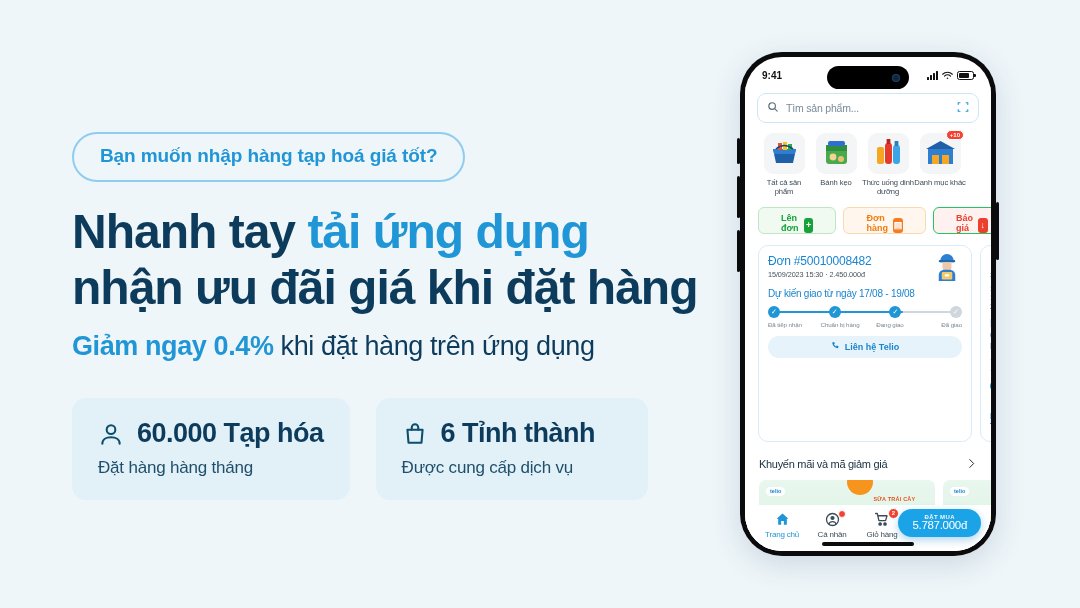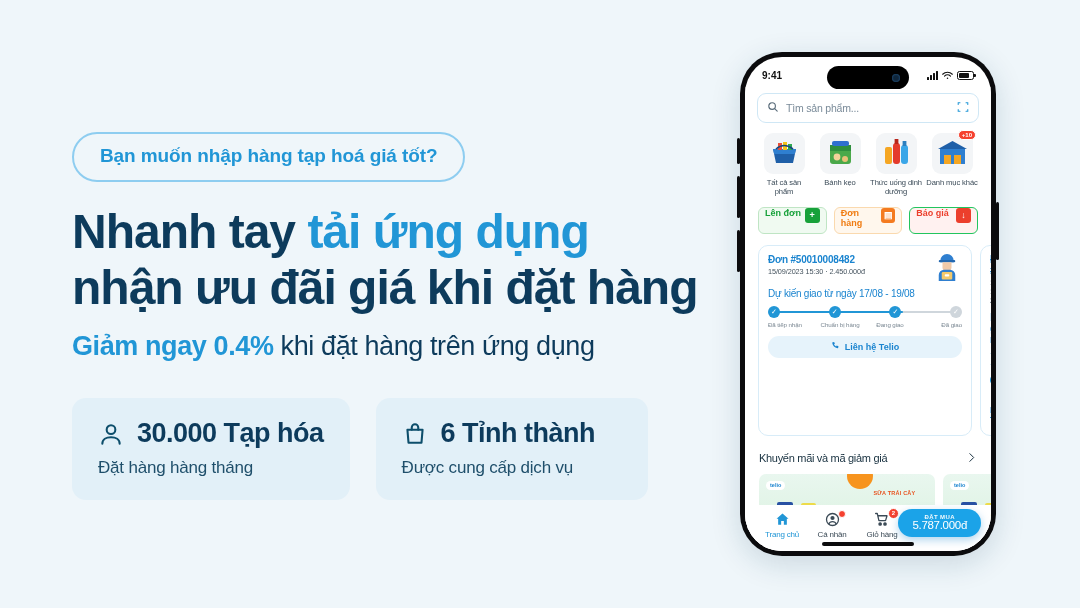--- a/index.html
+++ b/index.html
@@ -94,59 +94,59 @@
 
   
   .search {
     margin:6px 12px 0; height:30px; border:1px solid #cfe7f5;
     border-radius:9px; display:flex; align-items:center; gap:7px;
     padding:0 9px; box-sizing:border-box; background:#fff;
   }
   .search-ph { font-size:10.5px; color:#7a8b99; flex:1; letter-spacing:-.2px; }
 
   
-  .cats { display:flex; justify-content:space-between; padding:10px 13px 0; }
+  .cats { display:flex; padding:10px 13px 0; }
   .cat { width:52px; text-align:center; position:relative; }
   .cat-img {
     width:41px; height:41px; margin:0 auto; border-radius:9px;
     background:#f3f5f7; position:relative; overflow:hidden;
   }
   .cat-label { margin-top:4px; font-size:7.6px; color:#3a4a57; line-height:1.25;
     letter-spacing:-.1px; }
   .cat-badge {
     position:absolute; top:-3px; right:2px; background:#f5412f; color:#fff;
     font-size:6px; font-weight:bold; border-radius:7px; padding:1px 3px;
     z-index:3; border:1px solid #fff;
   }
 
   
   .actions { display:flex; gap:7px; padding:10px 13px 0; }
   .act {
-    flex:1; height:27px; border-radius:6px; display:flex; align-items:flex-start;
-    justify-content:space-between; padding:0 6px; box-sizing:border-box;
+    flex:1; height:27px; border-radius:6px; display:flex; align-items:flex-end;
+    justify-content:space-between; padding:0 22px; box-sizing:border-box;
     font-size:9px; font-weight:bold;
   }
   .act-a { background:#f0faf1; border:1px solid #bfe5c4; color:#17a13a; }
   .act-b { background:#fff7ed; border:1px solid #fad9ae; color:#f07c12; }
   .act-c { background:#fff1f0; border:1px solid #22c55e; color:#ec3f2c; }
   .act-ic { width:15px; height:15px; border-radius:3px; display:flex;
     align-items:center; justify-content:center; color:#fff; font-size:9px; }
   .act-a .act-ic{background:#17a13a}.act-b .act-ic{background:#f47b20}
   .act-c .act-ic{background:#ec3f2c}
 
   
   .orders { display:flex; gap:8px; padding:11px 13px 0; }
   .ocard {
     border:1px solid #d8ecf8; border-radius:10px; padding:8px 9px 9px;
     box-sizing:border-box; background:#fff; flex:none; position:relative;
   }
   .ocard.main { width:214px; }
   .ocard.peek { width:56px; overflow:hidden; }
   .o-head { display:flex; justify-content:space-between; align-items:flex-start; }
-  .o-id { font-size:10px; font-weight:bold; color:#1a84cf; letter-spacing:-.2px; }
+  .o-id { font-size:12px; font-weight:normal; color:#1a84cf; letter-spacing:-.2px;text-align:center; }
   .o-meta { font-size:7.3px; color:#46545f; margin-top:2px; letter-spacing:-.1px; }
   .courier { width:30px; height:30px; flex:none; margin-top:-3px; }
   .o-eta { font-size:10px; color:#1a84cf; margin-top:7px; letter-spacing:-.25px; }
   .track { margin-top:7px; position:relative; height:12px; }
   .track-line { position:absolute; top:5px; left:7px; right:7px; height:2.5px;
     background:#cfd6dc; border-radius:2px; }
   .track-fill { position:absolute; top:5px; left:7px; width:66%; height:2.5px;
     background:#2196d6; border-radius:2px; }
   .dots { position:relative; display:flex; justify-content:space-between; }
   .dot { width:12px; height:12px; border-radius:50%; background:#2196d6;
@@ -231,21 +231,21 @@
     <div class="stats">
 
       <div class="stat-card">
         <div class="stat-top">
           <span class="stat-icon">
             <svg viewBox="0 0 24 24" fill="none" stroke="currentColor" stroke-width="1.9" stroke-linecap="round" stroke-linejoin="round">
               <circle cx="12" cy="8" r="4"></circle>
                 <path d="M4 21c0-4 3.6-6 8-6s8 2 8 6"></path>
             </svg>
           </span>
-          <span class="stat-value">30.000 Tạp hóa</span>
+          <span class="stat-value">60.000 Tạp hóa</span>
         </div>
         <div class="stat-label">Đặt hàng hàng tháng</div>
       </div>
 
       <div class="stat-card">
         <div class="stat-top">
           <span class="stat-icon">
             <svg viewBox="0 0 24 24" fill="none" stroke="currentColor" stroke-width="1.9" stroke-linecap="round" stroke-linejoin="round">
               <path d="M5 8h14l-1 12H6L5 8z"></path>
                 <path d="M9 8V6a3 3 0 0 1 6 0v2"></path>

